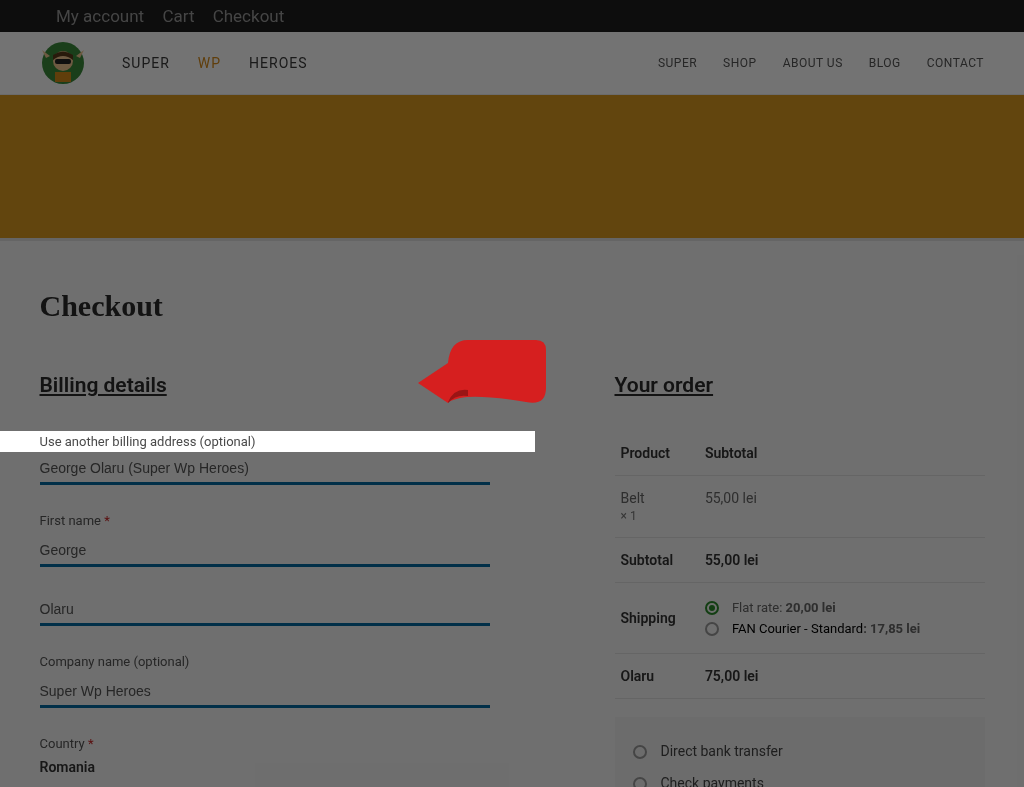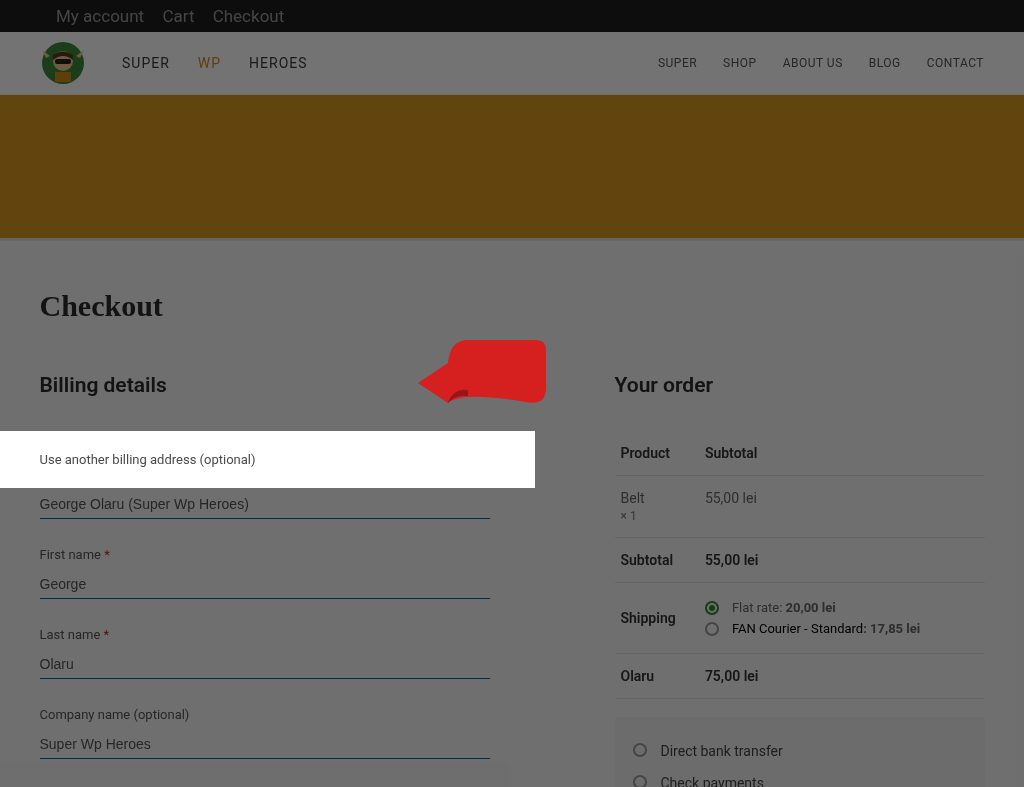--- a/index.html
+++ b/index.html
@@ -12,41 +12,41 @@
     .logo .wp { color: #d58a1a; text-align: right; }
     .nav { display: flex; gap: 26px; }
     .nav a { color: #555; text-decoration: none; font-size: 12px; letter-spacing: 0.5px; }
     .banner { background: #d99a1f; height: 143px; }
     .banner-shadow { height: 3px; background: rgba(0,0,0,0.08); }
     .container { max-width: 945px; margin: 0 auto; padding: 50px 0 40px; display: flex; gap: 80px; }
     .page-heading { max-width: 945px; margin: 0 auto; padding: 48px 0 0; }
     .page-heading h1 { font-size: 30px; font-weight: 700; color: #2a2a2a; font-family: Georgia, serif; }
     .billing-col { flex: 1; }
     .order-col { width: 370px; }
-    h3.section { font-size: 21px; font-weight: 600; color: #2a2a2a; margin-bottom: 34px; }
-    .highlight-strip { background: #fff; padding: 21px 0; margin-left: -40px; padding-left: 40px; margin-bottom: 2px; font-size: 13px; color: #4a4a4a; position: relative; z-index: 20; }
+    h3.section { font-size: 21px; font-weight: 600; color: #2a2a2a; margin-bottom: 34px; text-decoration: underline; }
+    .highlight-strip { background: #fff; padding: 3px 0; margin-left: -40px; padding-left: 40px; margin-bottom: 2px; font-size: 13px; color: #4a4a4a; position: relative; z-index: 20; }
     .field-group { margin-bottom: 28px; }
     .field-label { font-size: 13px; color: #555; margin-bottom: 8px; display: block; }
     .required { color: #c72222; }
-    .field-input { width: 100%; max-width: 450px; border: none; border-bottom: 1px solid #0369a1; padding: 6px 0; font-size: 14px; background: transparent; color: #555; outline: none; }
+    .field-input { width: 100%; max-width: 450px; border: none; border-bottom: 3px solid #0369a1; padding: 6px 0; font-size: 14px; background: transparent; color: #555; outline: none; }
     .static-val { font-size: 14px; font-weight: 600; color: #333; }
     .order-table { width: 100%; border-collapse: collapse; font-size: 14px; }
     .order-table th, .order-table td { text-align: left; padding: 14px 6px; border-bottom: 1px solid #e0e0e0; vertical-align: top; }
     .order-table th { font-weight: 600; color: #333; }
     .order-table td { color: #666; }
     .order-table .amt { color: #333; font-weight: 600; }
     .qty-line { font-size: 12px; color: #777; margin-top: 3px; }
     .ship-options { font-size: 13px; }
     .ship-row { display: flex; align-items: center; gap: 13px; padding: 3px 0; }
     .radio-dot { width: 14px; height: 14px; border-radius: 50%; border: 2px solid #999; display: inline-flex; align-items: center; justify-content: center; flex-shrink: 0; }
     .radio-dot.selected { border-color: #2a8a2a; }
     .radio-dot.selected::after { content: ""; width: 6px; height: 6px; background: #2a8a2a; border-radius: 50%; }
     .fan-link { color: #000000; }
     .payment-box { background: #f0f0f0; padding: 18px; margin-top: 18px; }
-    .pay-opt { display: flex; align-items: flex-start; gap: 14px; padding: 8px 0; font-size: 14px; color: #444; }
+    .pay-opt { display: flex; align-items: flex-end; gap: 14px; padding: 8px 0; font-size: 14px; color: #444; }
     .overlay { position: absolute; inset: 0; background: rgba(0,0,0,0.55); z-index: 15; pointer-events: none; }
     .callout { position: absolute; top: 328px; left: 418px; width: 130px; height: 78px; z-index: 25; pointer-events: none; }
   </style>
 </head>
 <body>
 
 <div class="top-bar">
   <a>My account</a>
   <a>Cart</a>
   <a>Checkout</a>
@@ -92,21 +92,20 @@
     <div class="field-group">
       <input class="field-input" value="George Olaru (Super Wp Heroes)" style="">
     </div>
 
     <div class="field-group">
       <label class="field-label"><span>First name</span> <span class="required">*</span></label>
       <input class="field-input" value="George" style="">
     </div>
 
     <div class="field-group">
-      <label class="field-label"><span>Last name</span> <span class="required">*</span></label>
       <input class="field-input" value="Olaru" style="">
     </div>
 
     <div class="field-group">
       <label class="field-label">Company name (optional)</label>
       <input class="field-input" value="Super Wp Heroes" style="">
     </div>
 
     <div class="field-group">
       <label class="field-label"><span>Country</span> <span class="required">*</span></label>

